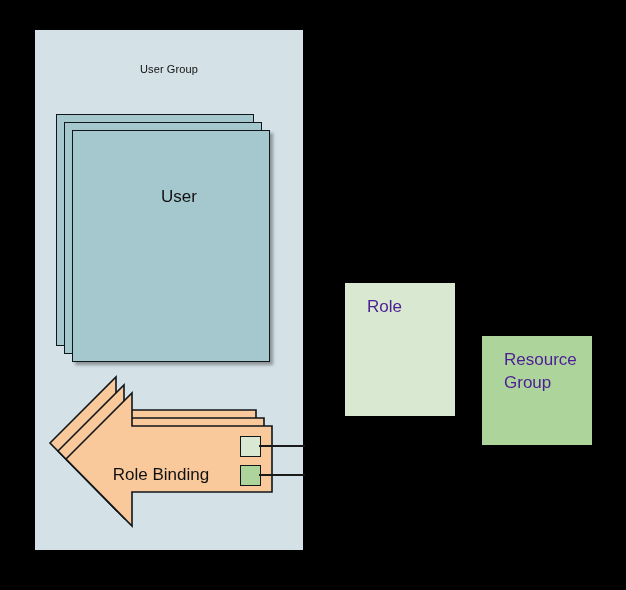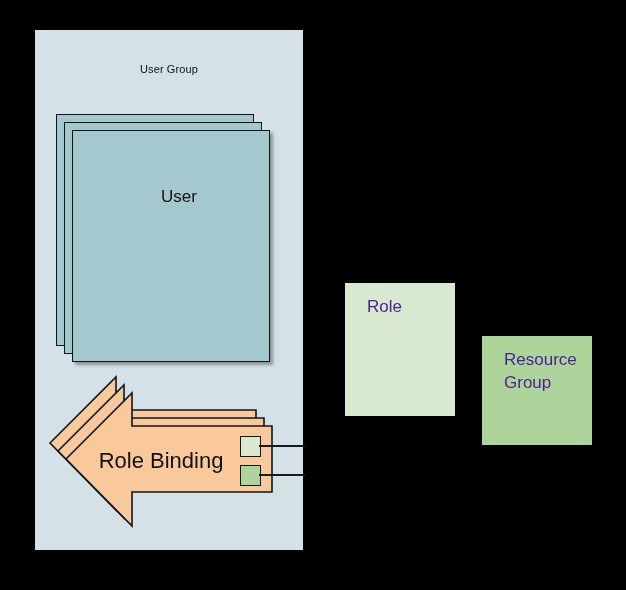--- a/index.html
+++ b/index.html
@@ -68,24 +68,24 @@
     width: 222px;
     height: 152px;
   }
   .rb-arrow svg { display: block; overflow: visible; }
   #rb-arrow-back   { left: 50px; top: 368px; }
   #rb-arrow-middle { left: 58px; top: 376px; }
   #rb-arrow-front  { left: 66px; top: 384px; }
   .rb-fill   { fill: #f9c99c; stroke: #10161a; stroke-width: 1.6; }
   #role-binding-label {
     left: 66px;
-    top: 450px;
+    top: 464px;
     width: 190px;
     text-align: center;
-    font-size: 22px;
+    font-size: 17px;
     color: #111111;
     line-height: 22px;
   }
 
   
   .port {
     width: 21px;
     height: 21px;
     border: 1.7px solid #10161a;
     box-sizing: border-box;

